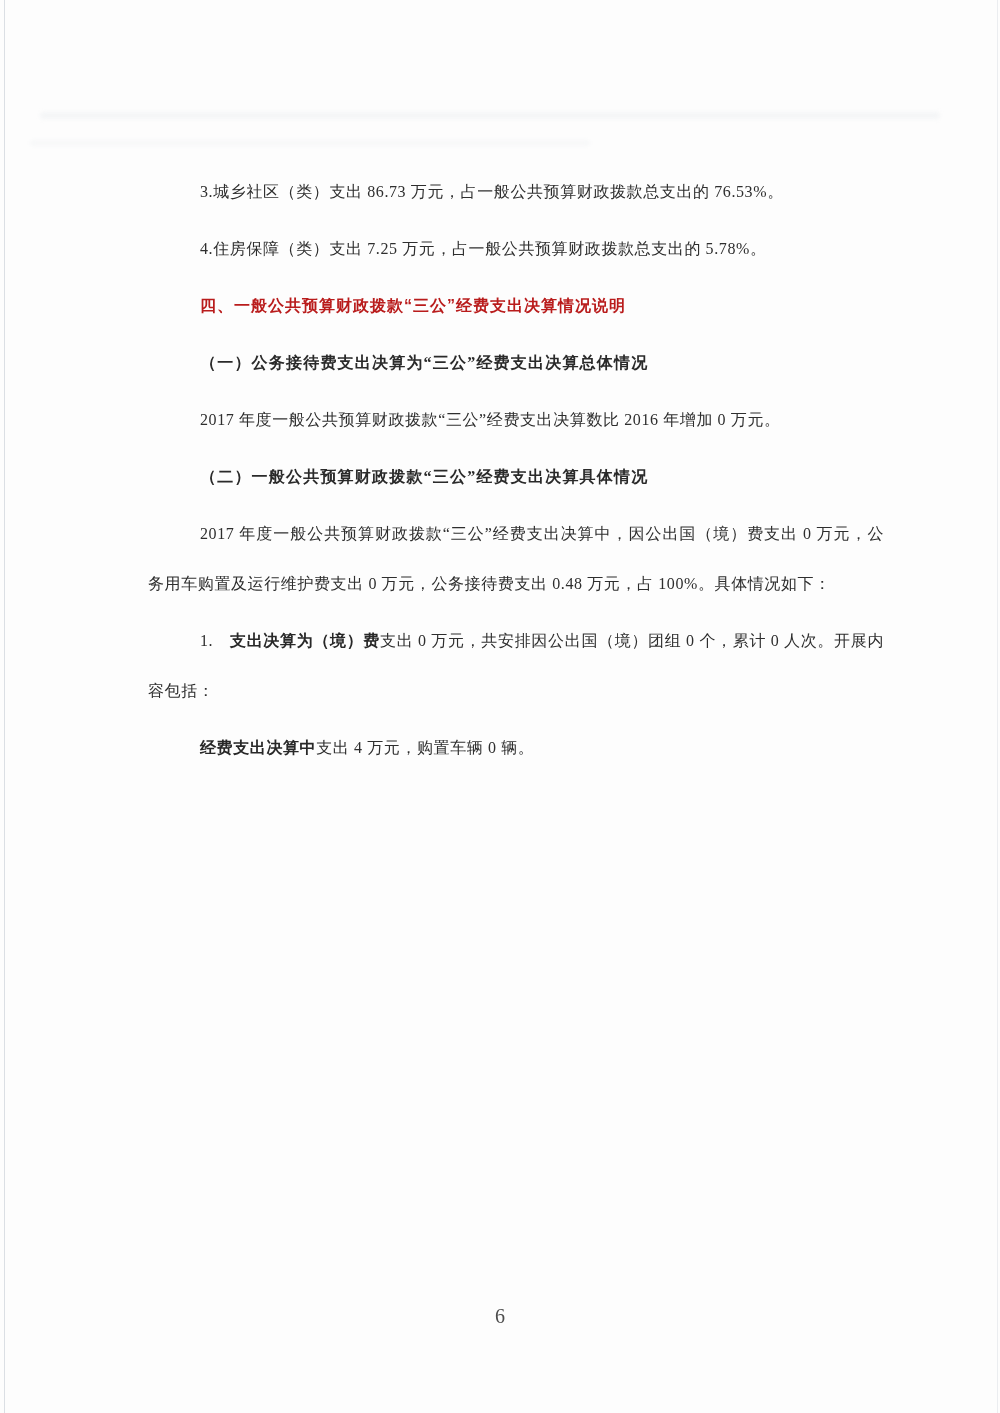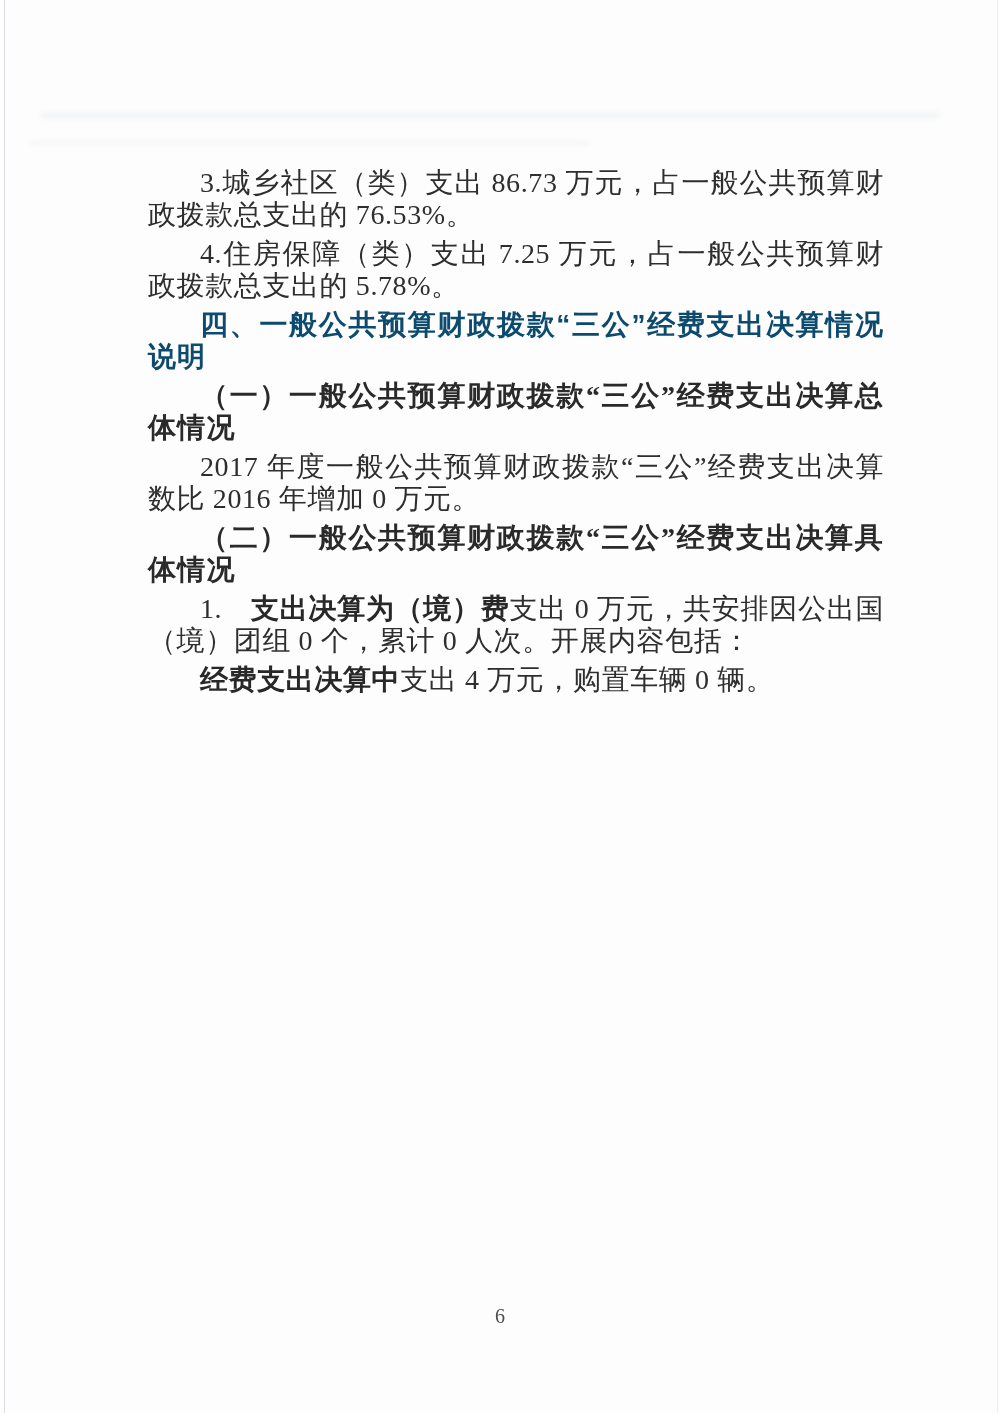--- a/index.html
+++ b/index.html
@@ -29,30 +29,30 @@
     filter:blur(2px);opacity:.45;
   }
   .bleed.b1{left:40px;top:112px;width:900px;height:7px;}
   .bleed.b2{left:30px;top:140px;width:560px;height:6px;opacity:.3;}
   .content{
     position:absolute;left:148px;top:167px;width:736px;
     color:#2e2e2e;
   }
   .para{
     margin:0 0 7px 0;
-    font-size:28px;line-height:32px;
+    font-size:16px;line-height:50px;
     text-indent:52px;
     text-align:justify;
     letter-spacing:.6px;
   }
   .para.hei{
     font-family:"Liberation Sans","DejaVu Sans",sans-serif;
     font-weight:bold;
     letter-spacing:1px;
-    color:#0c4a6e;
+    color:#b91c1c;
   }
   .para.kai{
     font-weight:bold;
     letter-spacing:1.2px;
     color:#2a2a2a;
   }
   .bold-run{
     font-family:"Liberation Sans","DejaVu Sans",sans-serif;
     font-weight:bold;
     color:#282828;
@@ -75,27 +75,28 @@
   <div class="bleed b2"></div>
 
   <div class="content">
 
     <p class="para body"><span>3.城乡社区（类）支出 86.73 万元，占一般公共预算财政拨款总支出的 76.53%。</span></p>
 
     <p class="para body"><span>4.住房保障（类）支出 7.25 万元，占一般公共预算财政拨款总支出的 5.78%。</span></p>
 
     <p class="para hei"><span>四、一般公共预算财政拨款“三公”经费支出决算情况说明</span></p>
 
-    <p class="para kai"><span>（一）一般公共预算财政拨款“三公”经费支出决算总体情况</span></p>
+    <p class="para kai"><span>（一）公务接待费支出决算为“三公”经费支出决算总体情况</span></p>
 
 
     <p class="para body"><span>2017 年度一般公共预算财政拨款“三公”经费支出决算数比 2016 年增加 0 万元。</span></p>
 
     <p class="para kai"><span>（二）一般公共预算财政拨款“三公”经费支出决算具体情况</span></p>
 
+    <p class="para body"><span>2017 年度一般公共预算财政拨款“三公”经费支出决算中，因公出国（境）费支出 0 万元，公务用车购置及运行维护费支出 0 万元，公务接待费支出 0.48 万元，占 100%。具体情况如下：</span></p>
 
     <p class="para body"><span>1.　</span><span class="bold-run">支出决算为（境）费</span><span>支出 0 万元，共安排因公出国（境）团组 0 个，累计 0 人次。开展内容包括：</span></p>
 
 
     <p class="para body"><span class="bold-run">经费支出决算中</span><span>支出 4 万元，购置车辆 0 辆。</span></p>
 
   </div>
 
   <div class="page-number">6</div>
 

